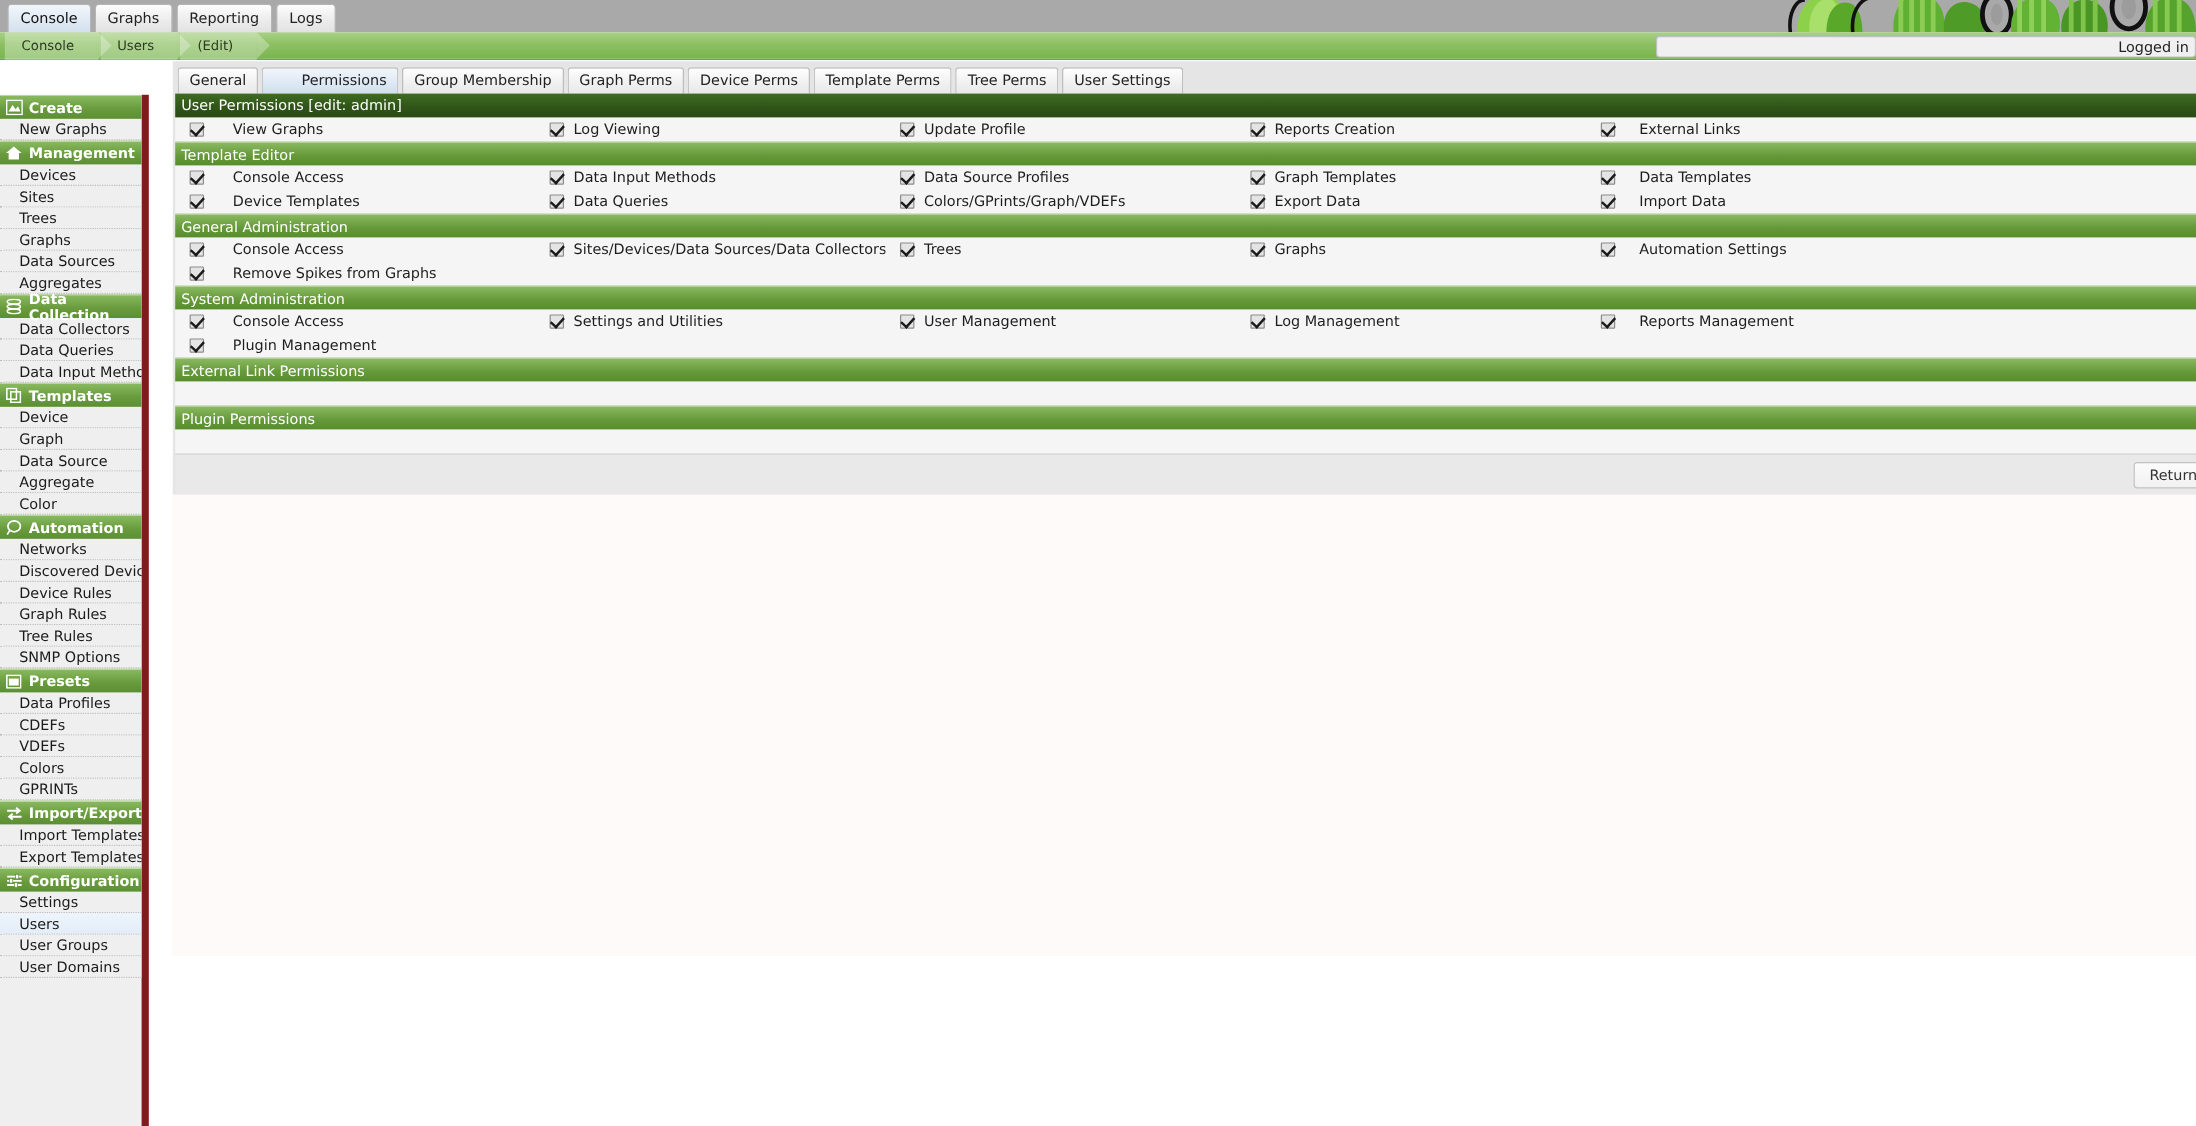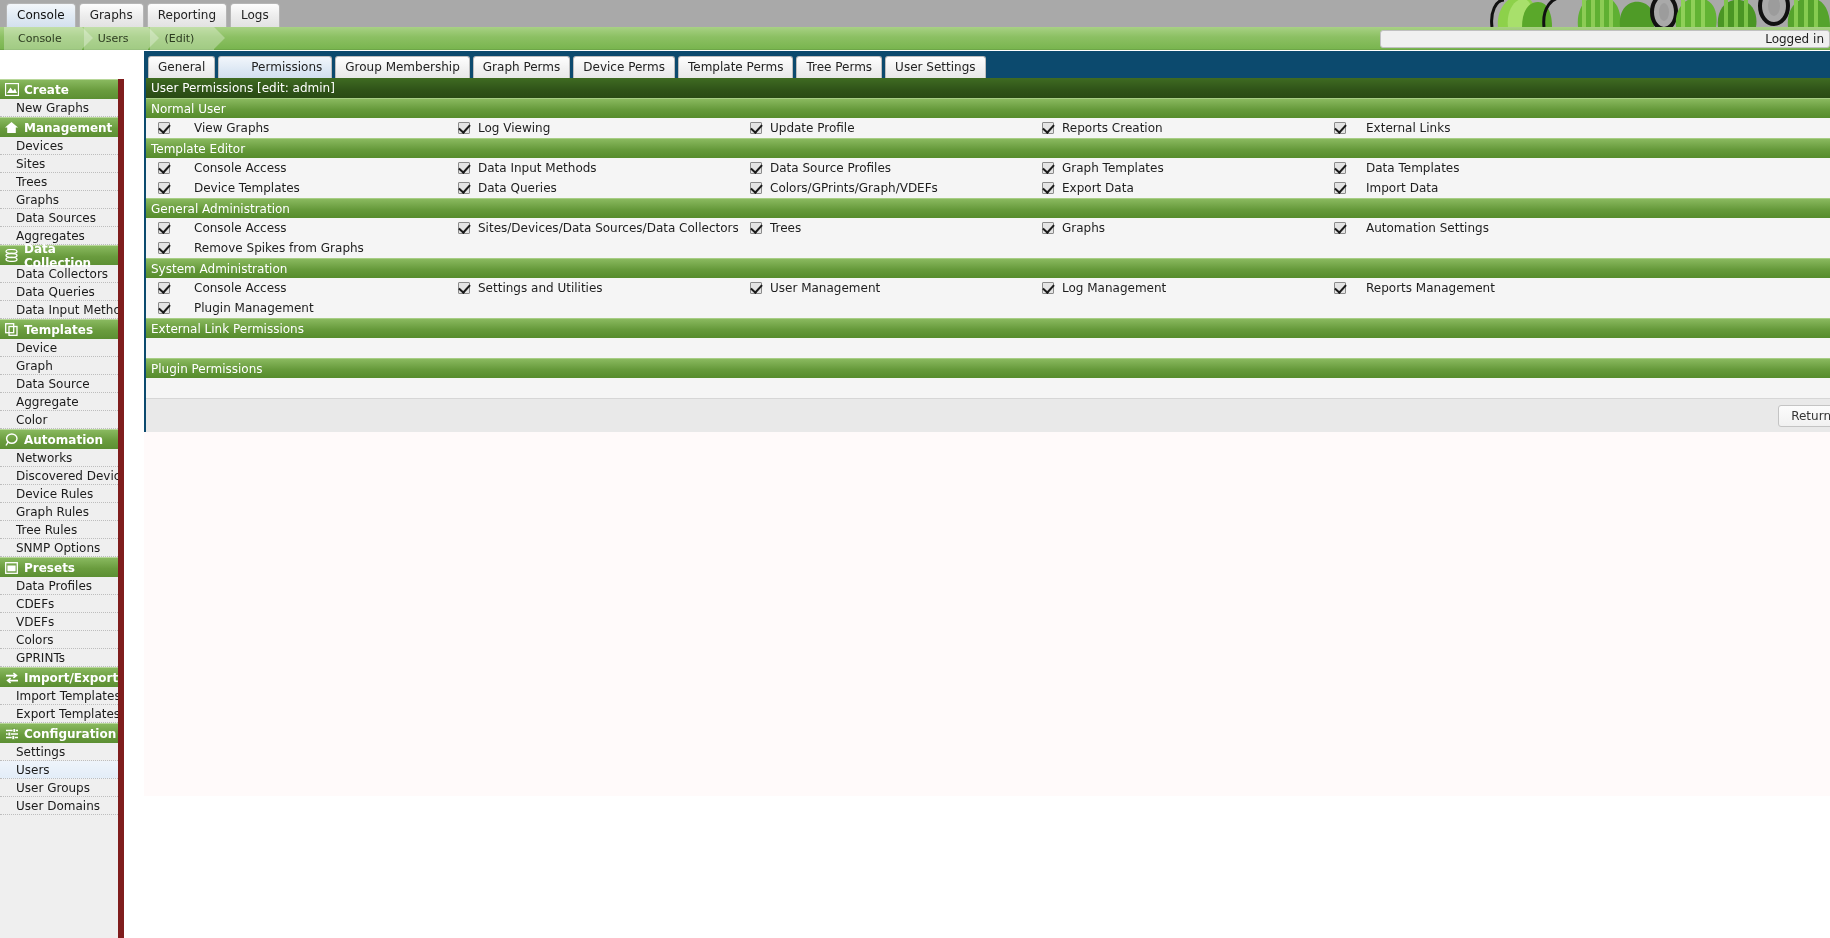--- a/index.html
+++ b/index.html
@@ -133,21 +133,21 @@
     white-space: nowrap;
   }
   .nav-item.selected {
     background: linear-gradient(to bottom,#eef4fb 0%, #e3edf8 100%);
   }
 
   
   #main {
     position: absolute; left: 144px; top: 51px;
     width: 1686px; height: 745px;
-    background: #0c4a6e;
+    background: #e5e5e5;
     overflow: hidden;
   }
   #tabrow {
     position: relative;
     height: 23px;
     margin: 4px 0 0 4px;
     display: flex; align-items: flex-end; gap: 3px;
   }
   .ptab {
     padding: 3px 9px 4px 9px;
@@ -438,21 +438,20 @@
     <div class="ptab">Device Perms</div>
     <div class="ptab">Template Perms</div>
     <div class="ptab">Tree Perms</div>
     <div class="ptab">User Settings</div>
   </div>
 
   <div id="permpanel">
 
     <div class="panel-title">User Permissions [edit: admin]</div>
 
-    <div class="sec-header">Normal User</div>
     <div class="perm-rows">
       <div class="perm-row">
         <div class="perm-cell col0">
             <span class="cbox on"></span>
             <span class="lbl">View Graphs</span>
           </div>
         <div class="perm-cell col1">
             <span class="cbox on"></span>
             <span class="lbl">Log Viewing</span>
           </div>

